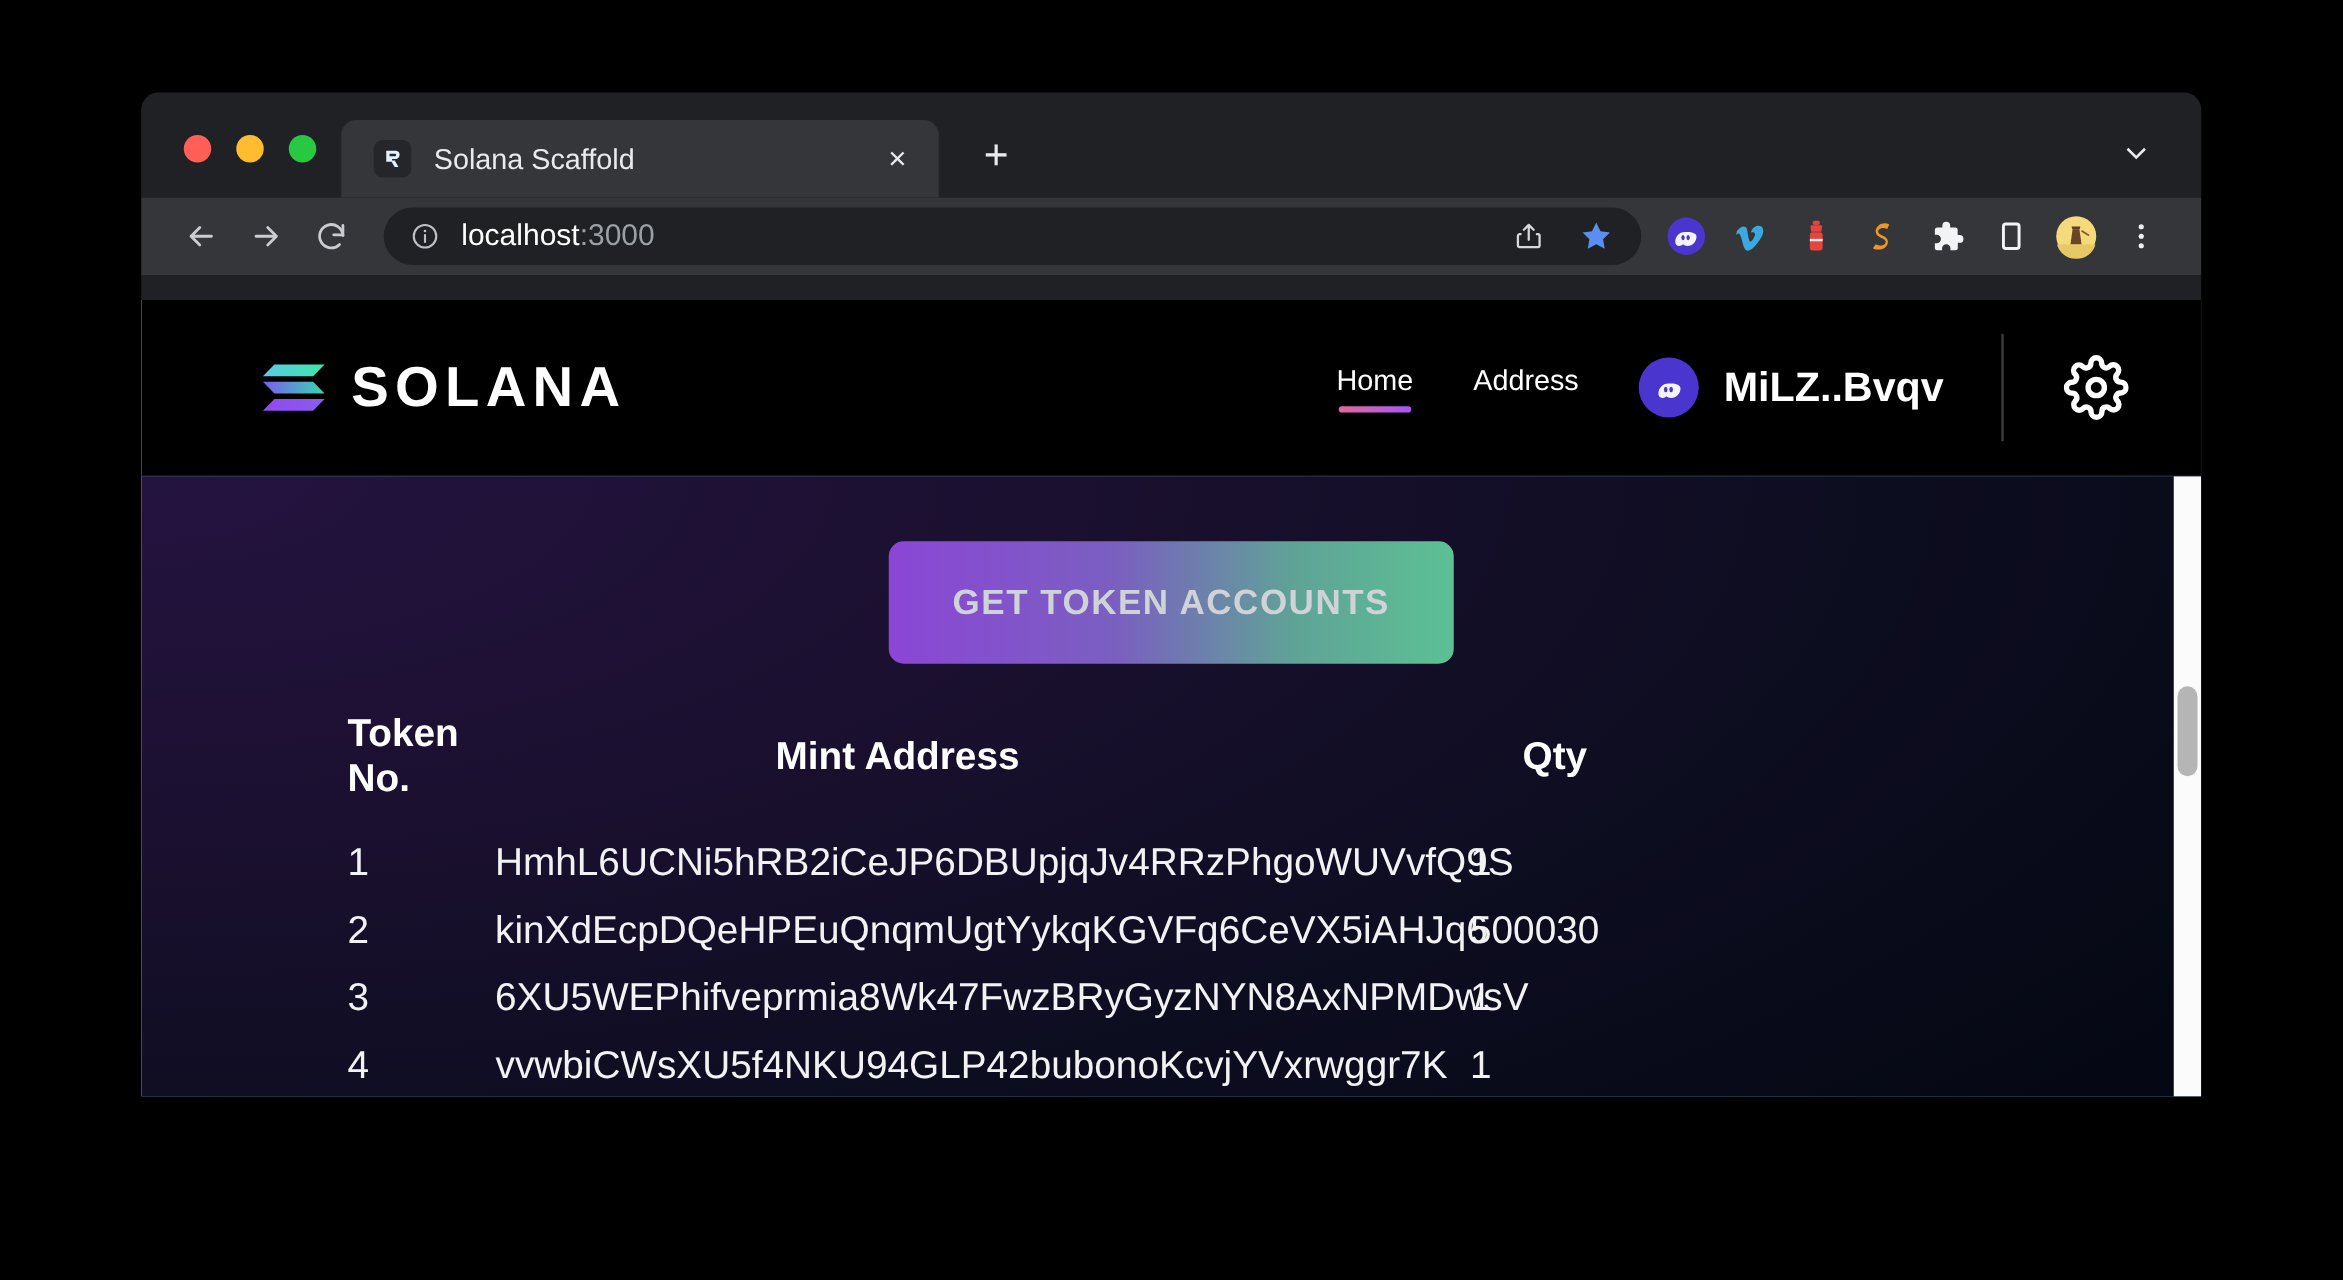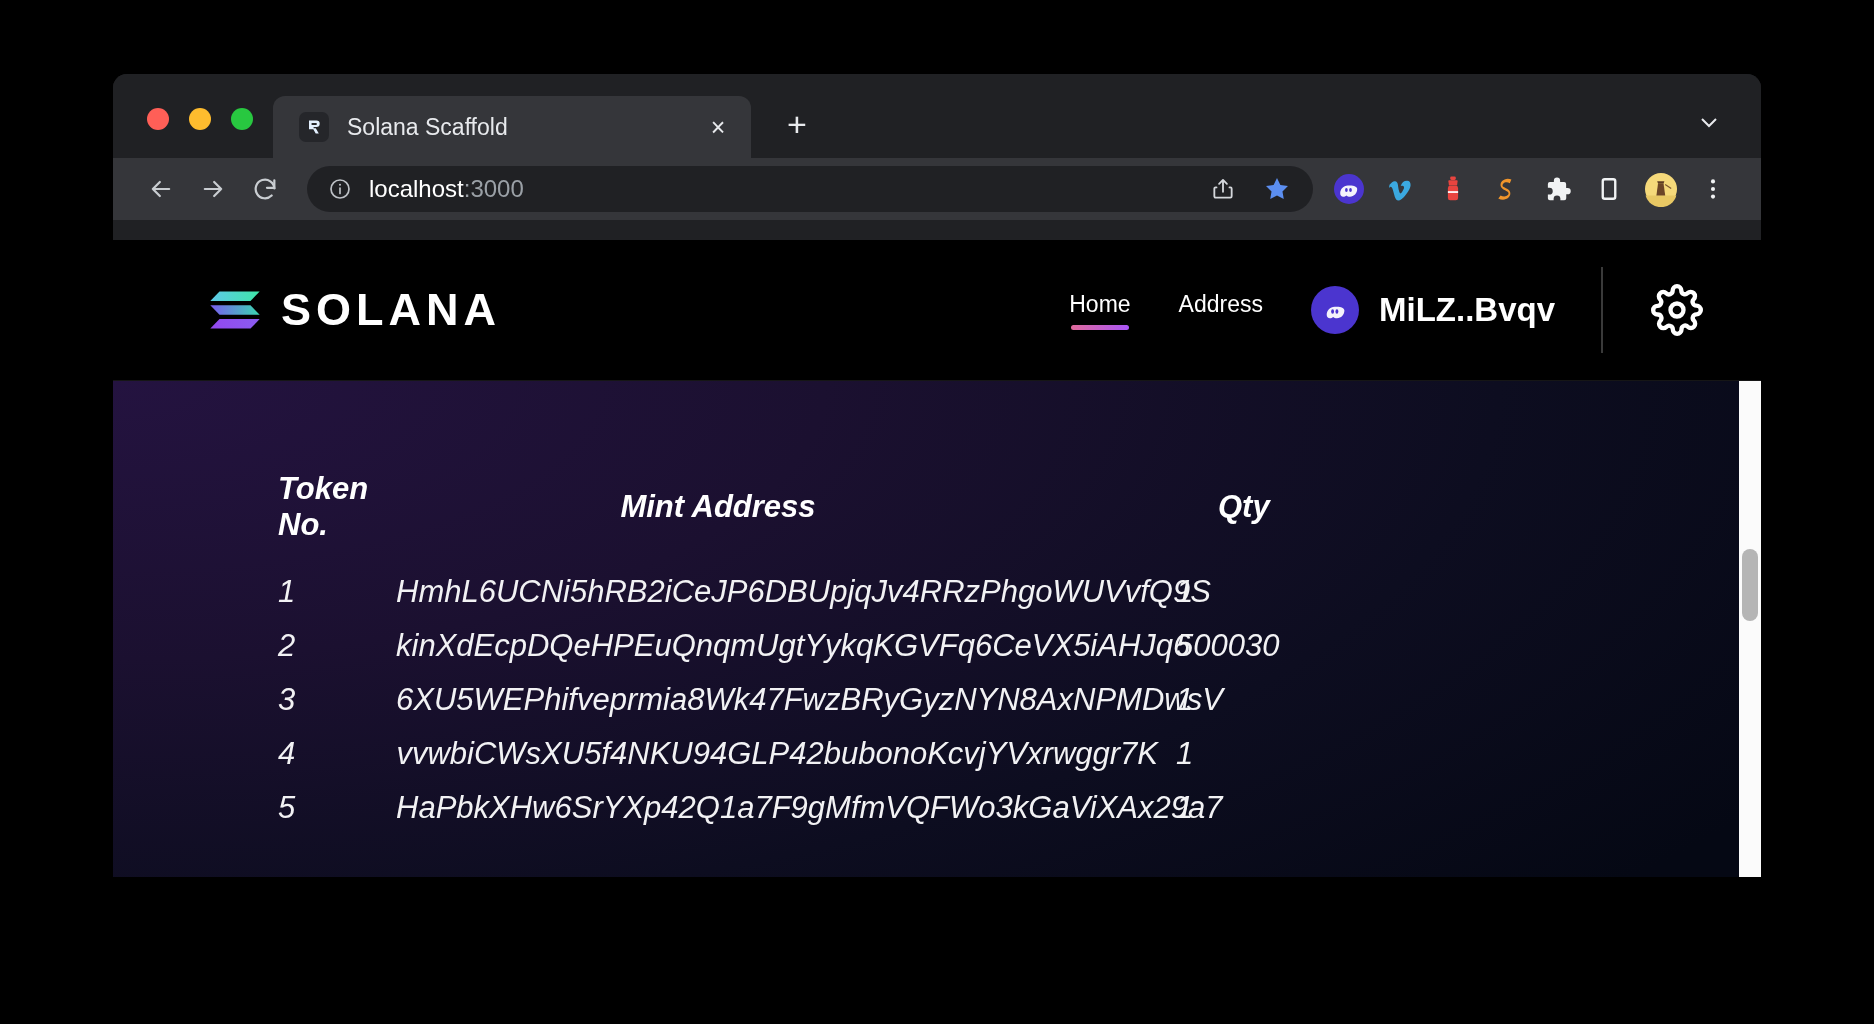--- a/index.html
+++ b/index.html
@@ -245,21 +245,20 @@
     letter-spacing:1.2px;
     font-family:"Liberation Sans", sans-serif;
   }
 
   
   #token-table{
     width:100%;
     margin-top:38px;
     border-collapse:collapse;
     table-layout:fixed;
-    font-style:italic;
   }
   #token-table th{
     color:#ffffff;
     font-size:31px;
     font-weight:700;
     text-align:left;
     padding:0 0 22px 0;
   }
   #token-table td{
     color:#f2f2f4;
@@ -473,20 +472,21 @@
       <div id="settings-button">
         <svg width="52" height="52" viewBox="0 0 24 24" fill="none" stroke="#ffffff" stroke-width="2" stroke-linecap="round" stroke-linejoin="round">
           <circle cx="12" cy="12" r="3"></circle>
           <path d="M19.4 15a1.65 1.65 0 0 0 .33 1.82l.06.06a2 2 0 1 1-2.83 2.83l-.06-.06a1.65 1.65 0 0 0-1.82-.33 1.65 1.65 0 0 0-1 1.51V21a2 2 0 1 1-4 0v-.09A1.65 1.65 0 0 0 9 19.4a1.65 1.65 0 0 0-1.82.33l-.06.06a2 2 0 1 1-2.83-2.83l.06-.06a1.65 1.65 0 0 0 .33-1.82 1.65 1.65 0 0 0-1.51-1H3a2 2 0 1 1 0-4h.09A1.65 1.65 0 0 0 4.6 9a1.65 1.65 0 0 0-.33-1.82l-.06-.06a2 2 0 1 1 2.83-2.83l.06.06A1.65 1.65 0 0 0 9 4.6a1.65 1.65 0 0 0 1-1.51V3a2 2 0 1 1 4 0v.09a1.65 1.65 0 0 0 1 1.51 1.65 1.65 0 0 0 1.82-.33l.06-.06a2 2 0 1 1 2.83 2.83l-.06.06A1.65 1.65 0 0 0 19.4 9v0a1.65 1.65 0 0 0 1.51 1H21a2 2 0 1 1 0 4h-.09a1.65 1.65 0 0 0-1.51 1z"></path>
         </svg>
       </div>
     </div>
 
     <div id="main-content">
       <div id="content-inner">
+        <button id="get-accounts-button">GET TOKEN ACCOUNTS</button>
 
         <table id="token-table">
           <thead>
             <tr>
               <th class="col-no">Token No.</th>
               <th class="col-mint">Mint Address</th>
               <th class="col-qty">Qty</th>
             </tr>
           </thead>
           <tbody>

